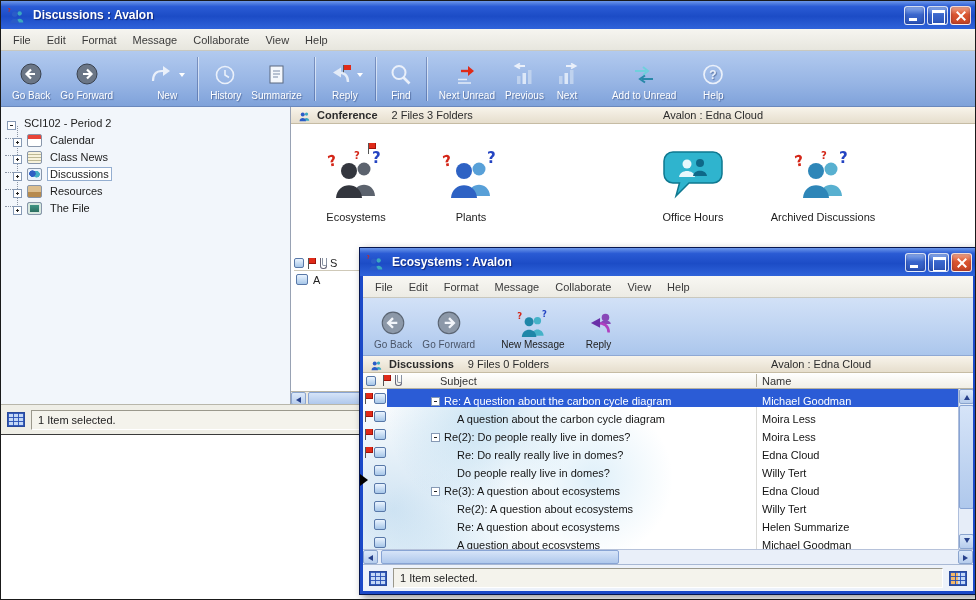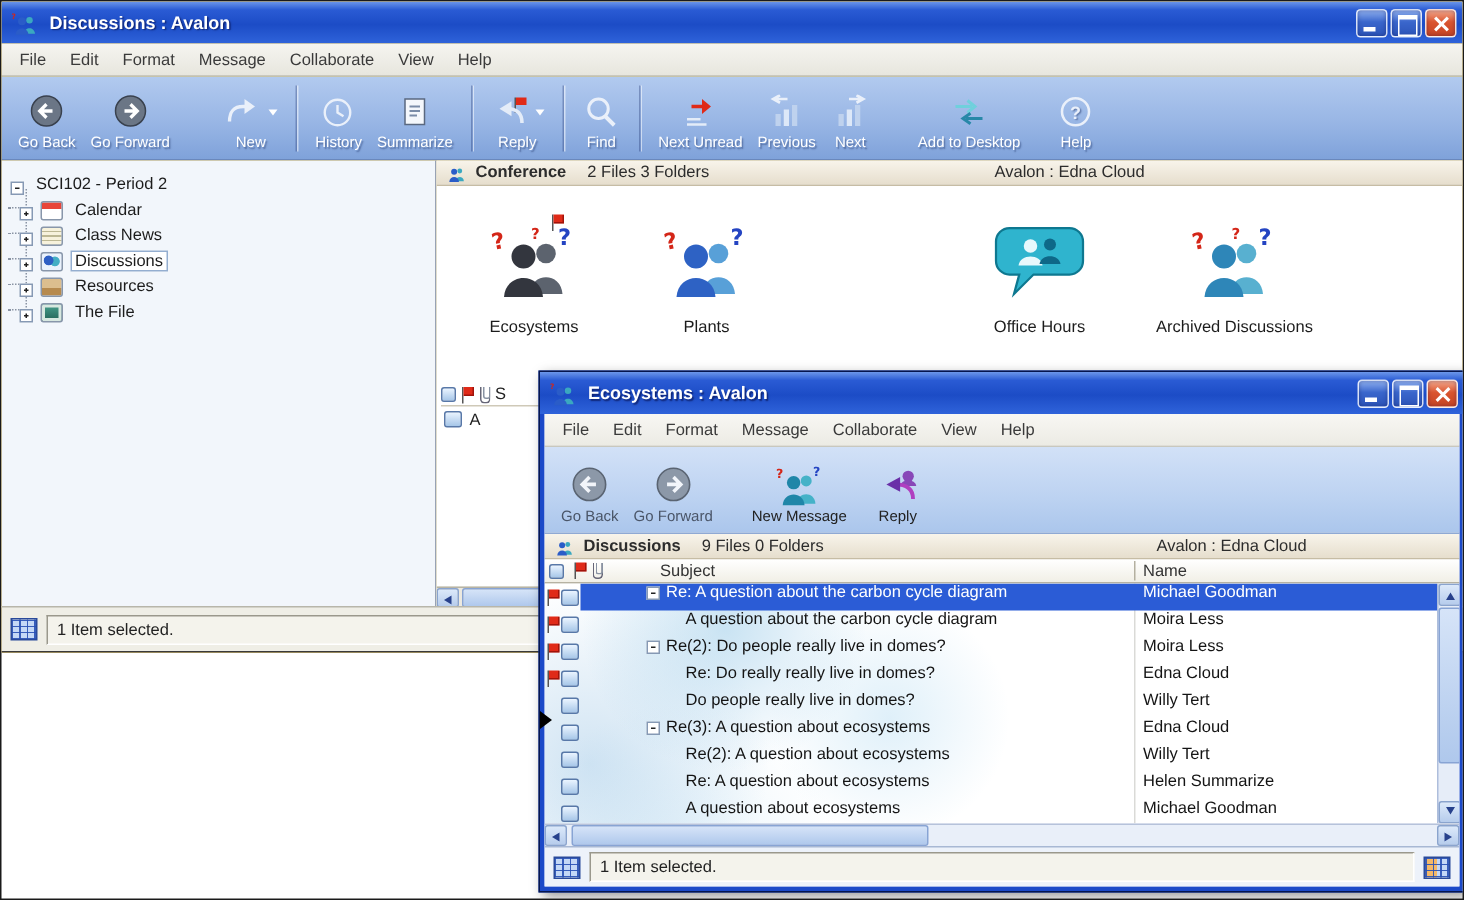--- a/index.html
+++ b/index.html
@@ -54,21 +54,21 @@
                    repeating-linear-gradient(0deg,rgba(40,80,180,.9) 0 1px,transparent 1px 4px),
                    linear-gradient(90deg,#F4B868 0 8px,#C4D8F6 8px)}
 
 
 .people .c1{fill:var(--c1,#363A42)}
 .people .c2{fill:var(--c2,#5C6470)}
 .people .q{font-family:"DejaVu Sans",sans-serif;font-weight:bold;font-size:15px}
 .people .q1{fill:#D42618}.people .q2{fill:#2444C2}.people .q3{fill:#D42618;font-size:10px}
 
 
-.bw{position:absolute;left:0;top:0;width:974px;height:434px;background:#eab308;border-bottom:1px solid #3a3a3a}
+.bw{position:absolute;left:0;top:0;width:974px;height:434px;background:#ec4899;border-bottom:1px solid #3a3a3a}
 .bw .toolbar{height:56px;background:linear-gradient(180deg,#B2CAEF 0%,#96B4E4 60%,#7FA2DA 100%);
   border-bottom:1px solid #6A88BC;color:#fff;text-shadow:1px 1px 1px rgba(20,40,90,.45)}
 .bw .drop{border-top:4px solid #fff}
 .bw-tree{position:absolute;left:0;top:106px;width:290px;height:298px;background:#F2F6FB;border-right:1px solid #98A2B4;
   padding:6px 0 0 6px;font-size:11px;color:#1c1c1c}
 .trow{display:flex;align-items:flex-end;height:17px}
 .trow .xb{margin-right:5px}
 .kids{position:relative}
 .kids::before{content:"";position:absolute;left:10px;top:-4px;bottom:8px;border-left:1px dotted #8a94a4}
 .kids .trow{padding-left:6px;position:relative}
@@ -139,21 +139,21 @@
    radial-gradient(circle at 120px 30px, rgba(120,185,225,.40), rgba(120,185,225,0) 95px),
    radial-gradient(circle at 30px 120px, rgba(100,165,215,.30), rgba(100,165,215,0) 120px),
    radial-gradient(circle at 230px 90px, rgba(140,200,235,.28), rgba(140,200,235,0) 80px),
    radial-gradient(circle at 90px 190px, rgba(150,205,235,.22), rgba(150,205,235,0) 110px),
    #fff}
 .rows::after{content:"";position:absolute;left:393px;top:0;bottom:0;width:1px;background:rgba(150,150,140,.35)}
 .frow{display:flex;align-items:center;height:18px;font-size:11px;color:#141414;position:relative;z-index:1}
 .gut{width:24px;display:flex;align-items:center;padding-left:1px;flex:none}
 .gut .flag{width:10px}
 .gut .noflag{width:10px;flex:none}
-.rline{flex:1;display:flex;align-items:flex-start;height:100%}
+.rline{flex:1;display:flex;align-items:flex-end;height:100%}
 .frow.sel .rline{background:#2B5CD6;color:#fff}
 .cell.subj{width:369px;flex:none;display:flex;align-items:center;white-space:nowrap;overflow:hidden}
 .cell.nm{flex:1;padding-left:6px;white-space:nowrap;overflow:hidden}
 .ind0 .stxt{padding-left:4px}
 .ind0 .xb{margin-left:44px}
 .ind1{padding-left:70px}
 .stxt{white-space:nowrap}
 
 .vsb{position:absolute;right:0;top:0;bottom:0;width:15px;background:#E6EDF8;border-left:1px solid #AEBEDC}
 .vsb .sb-btn{position:absolute;left:0;width:15px;height:15px}
@@ -314,21 +314,21 @@
         <span>Next</span>
       </div>
       <span class="tsp" style="width:22px"></span>
       <div class="tbtn">
         <span class="irow">
             <svg class="tsvg" width="26" height="24" viewBox="0 0 26 24">
               <path d="M4 8 H15 M12 4 L17 8 L12 12" stroke="#6FD0DC" stroke-width="2" fill="none"></path>
               <path d="M22 16 H11 M14 12.5 L9 16 L14 19.5" stroke="#2888A8" stroke-width="2" fill="none"></path>
             </svg>
           </span>
-        <span>Add to Desktop</span>
+        <span>Add to Unread</span>
       </div>
       <span class="tsp" style="width:14px"></span>
       <div class="tbtn">
         <span class="irow">
             <svg class="tsvg" width="26" height="24" viewBox="0 0 26 24">
               <circle cx="13" cy="11.5" r="9" fill="none" stroke="#EAF0FA" stroke-width="1.7"></circle>
               <text x="13" y="16" text-anchor="middle" font-size="12" font-weight="bold" fill="#EAF0FA">?</text>
             </svg>
           </span>
         <span>Help</span>

